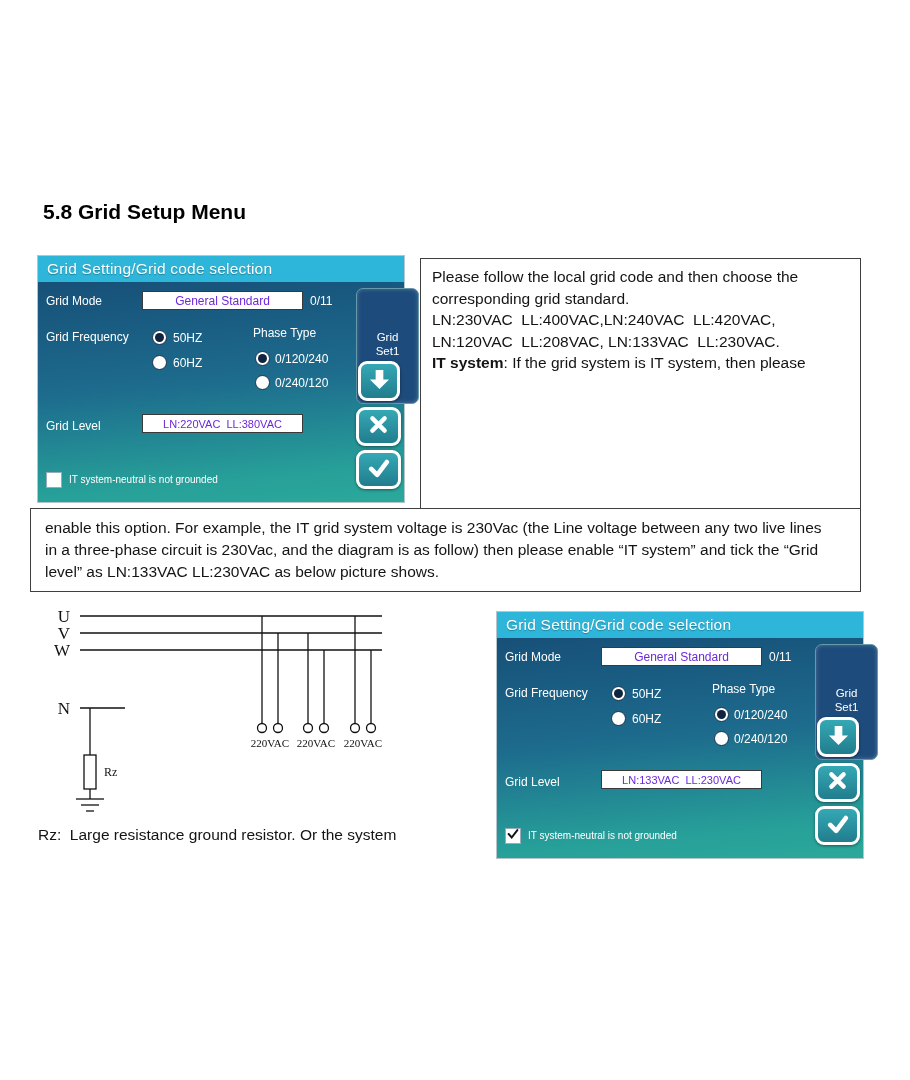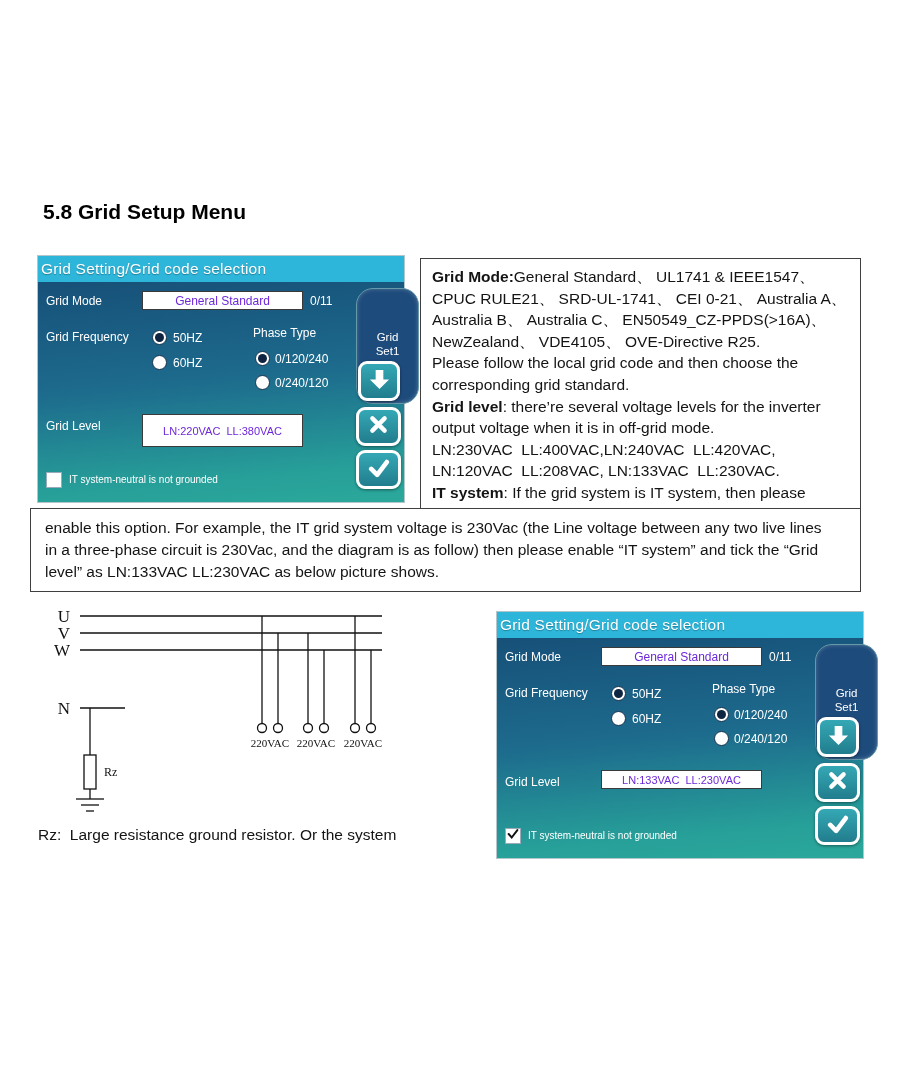--- a/index.html
+++ b/index.html
@@ -3,29 +3,29 @@
 <meta charset="utf-8">
 <style>
   *{box-sizing:border-box;margin:0;padding:0}
   html,body{background:#fff}
   body{width:910px;height:1080px;position:relative;font-family:"Liberation Sans",sans-serif;color:#111;overflow:hidden}
 
   .title{position:absolute;left:43px;top:200px;font-size:21px;font-weight:700;color:#000}
 
   
   .panel{position:absolute;width:366px;height:246px;box-shadow:0 0 0 1px rgba(40,90,110,.35)}
-  .panel-header{height:26px;background:#2eb6da;color:#fff;font-size:15.5px;line-height:26px;padding-left:3px;letter-spacing:.2px;text-shadow:0 1px 1px rgba(0,0,0,.3)}
+  .panel-header{height:26px;background:#2eb6da;color:#fff;font-size:15.5px;line-height:26px;padding-left:9px;letter-spacing:.2px;text-shadow:0 1px 1px rgba(0,0,0,.3)}
   .panel-body{position:relative;height:220px;background:linear-gradient(175deg,#175078 0%,#1d6b8d 45%,#27a099 85%,#2ba89b 100%)}
   .plabel{position:absolute;color:#fff;font-size:12px;white-space:nowrap}
   .plabel.small{font-size:10px}
   .field{position:absolute;background:#fff;border:1px solid #3a3a3a;color:#6d28d9;display:flex;align-items:center;justify-content:center;font-size:12px;white-space:pre}
   .field.small{font-size:11px}
   .radio{position:absolute;width:15px;height:15px;border-radius:50%;background:#fff;border:1px solid #17314d}
   .radio.selected::after{content:"";position:absolute;inset:2px;border-radius:50%;background:#0e2440}
-  .gridset-box{position:absolute;left:318px;top:6px;width:63px;height:116px;background:#1d4b7c;border-radius:17px;border:1px solid #69a;box-shadow:inset 0 0 4px rgba(255,255,255,.25)}
+  .gridset-box{position:absolute;left:318px;top:6px;width:63px;height:116px;background:#1d4b7c;border-radius:7px;border:1px solid #69a;box-shadow:inset 0 0 4px rgba(255,255,255,.25)}
   .gs-line{position:absolute;width:100%;text-align:center;color:#fff;font-size:11.5px}
   .gs1{top:42px}.gs2{top:56px}
   .side-btn{position:absolute;left:318px;width:45px;height:39px;background:linear-gradient(180deg,#35a8b5,#217d8d);border:3px solid #fff;border-radius:9px;display:flex;align-items:center;justify-content:center;box-shadow:0 1px 3px rgba(0,0,0,.45);cursor:pointer}
   .arrow-btn{left:320px;top:79px;width:42px;height:40px}
   .xbtn{top:125px}
   .okbtn{top:168px}
   .checkbox{position:absolute;left:8px;top:190px;width:16px;height:16px;background:#fff;border:1px solid #9ab;display:flex;align-items:center;justify-content:center}
 
   
   .desc-box{position:absolute;left:420px;top:258px;width:441px;height:250px;border:1px solid #3f3f3f;border-bottom:none;padding:7px 10px 0 11px;font-size:15.5px;line-height:21.6px;color:#141414}
@@ -72,21 +72,21 @@
     </div>
     <div class="side-btn arrow-btn">
       <span>
         <svg width="23" height="23" viewBox="0 0 24 24">
             <path d="M8 2h8v10h6l-10 10L2 12h6z" fill="#fff"></path>
           </svg>
       </span>
     </div>
 
     <span class="plabel" style="left:8px;top:137px">Grid Level</span>
-    <div class="field small" style="left:104px;top:132px;width:161px;height:33px">LN:220VAC  LL:380VAC</div>
+    <div class="field small" style="left:104px;top:132px;width:161px;height:19px">LN:220VAC  LL:380VAC</div>
 
     <div class="side-btn xbtn">
       <span>
         <svg width="21" height="21" viewBox="0 0 24 24">
             <path d="M5 5 19 19 M19 5 5 19" stroke="#fff" stroke-width="5" stroke-linecap="round"></path>
           </svg>
       </span>
     </div>
     <div class="side-btn okbtn">
       <span>
@@ -95,23 +95,21 @@
           </svg>
       </span>
     </div>
 
     <span class="checkbox"></span>
     <span class="plabel small" style="left:31px;top:192px">IT system-neutral is not grounded</span>
   </div>
 </div>
 
 <div class="desc-box">
-  <div class="desc-block"><b class="seg">Grid Mode:</b><span>General Standard、 UL1741 &amp; IEEE1547、 CPUC RULE21、 SRD-UL-1741、 CEI 0-21、 Australia A、 Australia B、 Australia C、 EN50549_CZ-PPDS(&gt;16A)、 NewZealand、 VDE4105、 OVE-Directive R25.</span></div>
   <div class="desc-block">Please follow the local grid code and then choose the corresponding grid standard.</div>
-  <div class="desc-block"><b class="seg">Grid level</b><span>: there’re several voltage levels for the inverter output voltage when it is in off-grid mode.</span></div>
   <div class="desc-block">LN:230VAC  LL:400VAC,LN:240VAC  LL:420VAC,</div>
   <div class="desc-block">LN:120VAC  LL:208VAC, LN:133VAC  LL:230VAC.</div>
   <div class="desc-block"><b class="seg">IT system</b><span>: If the grid system is IT system, then please</span></div>
 </div>
 
 <div class="para-box">enable this option. For example, the IT grid system voltage is 230Vac (the Line voltage between any two live lines in a three-phase circuit is 230Vac, and the diagram is as follow) then please enable “IT system” and tick the “Grid level” as LN:133VAC LL:230VAC as below picture shows.</div>
 
 <svg class="diagram" viewBox="0 0 430 230">
   <g stroke="#111" stroke-width="1.3" fill="none">
     <line x1="50" y1="18" x2="352" y2="18"></line>

